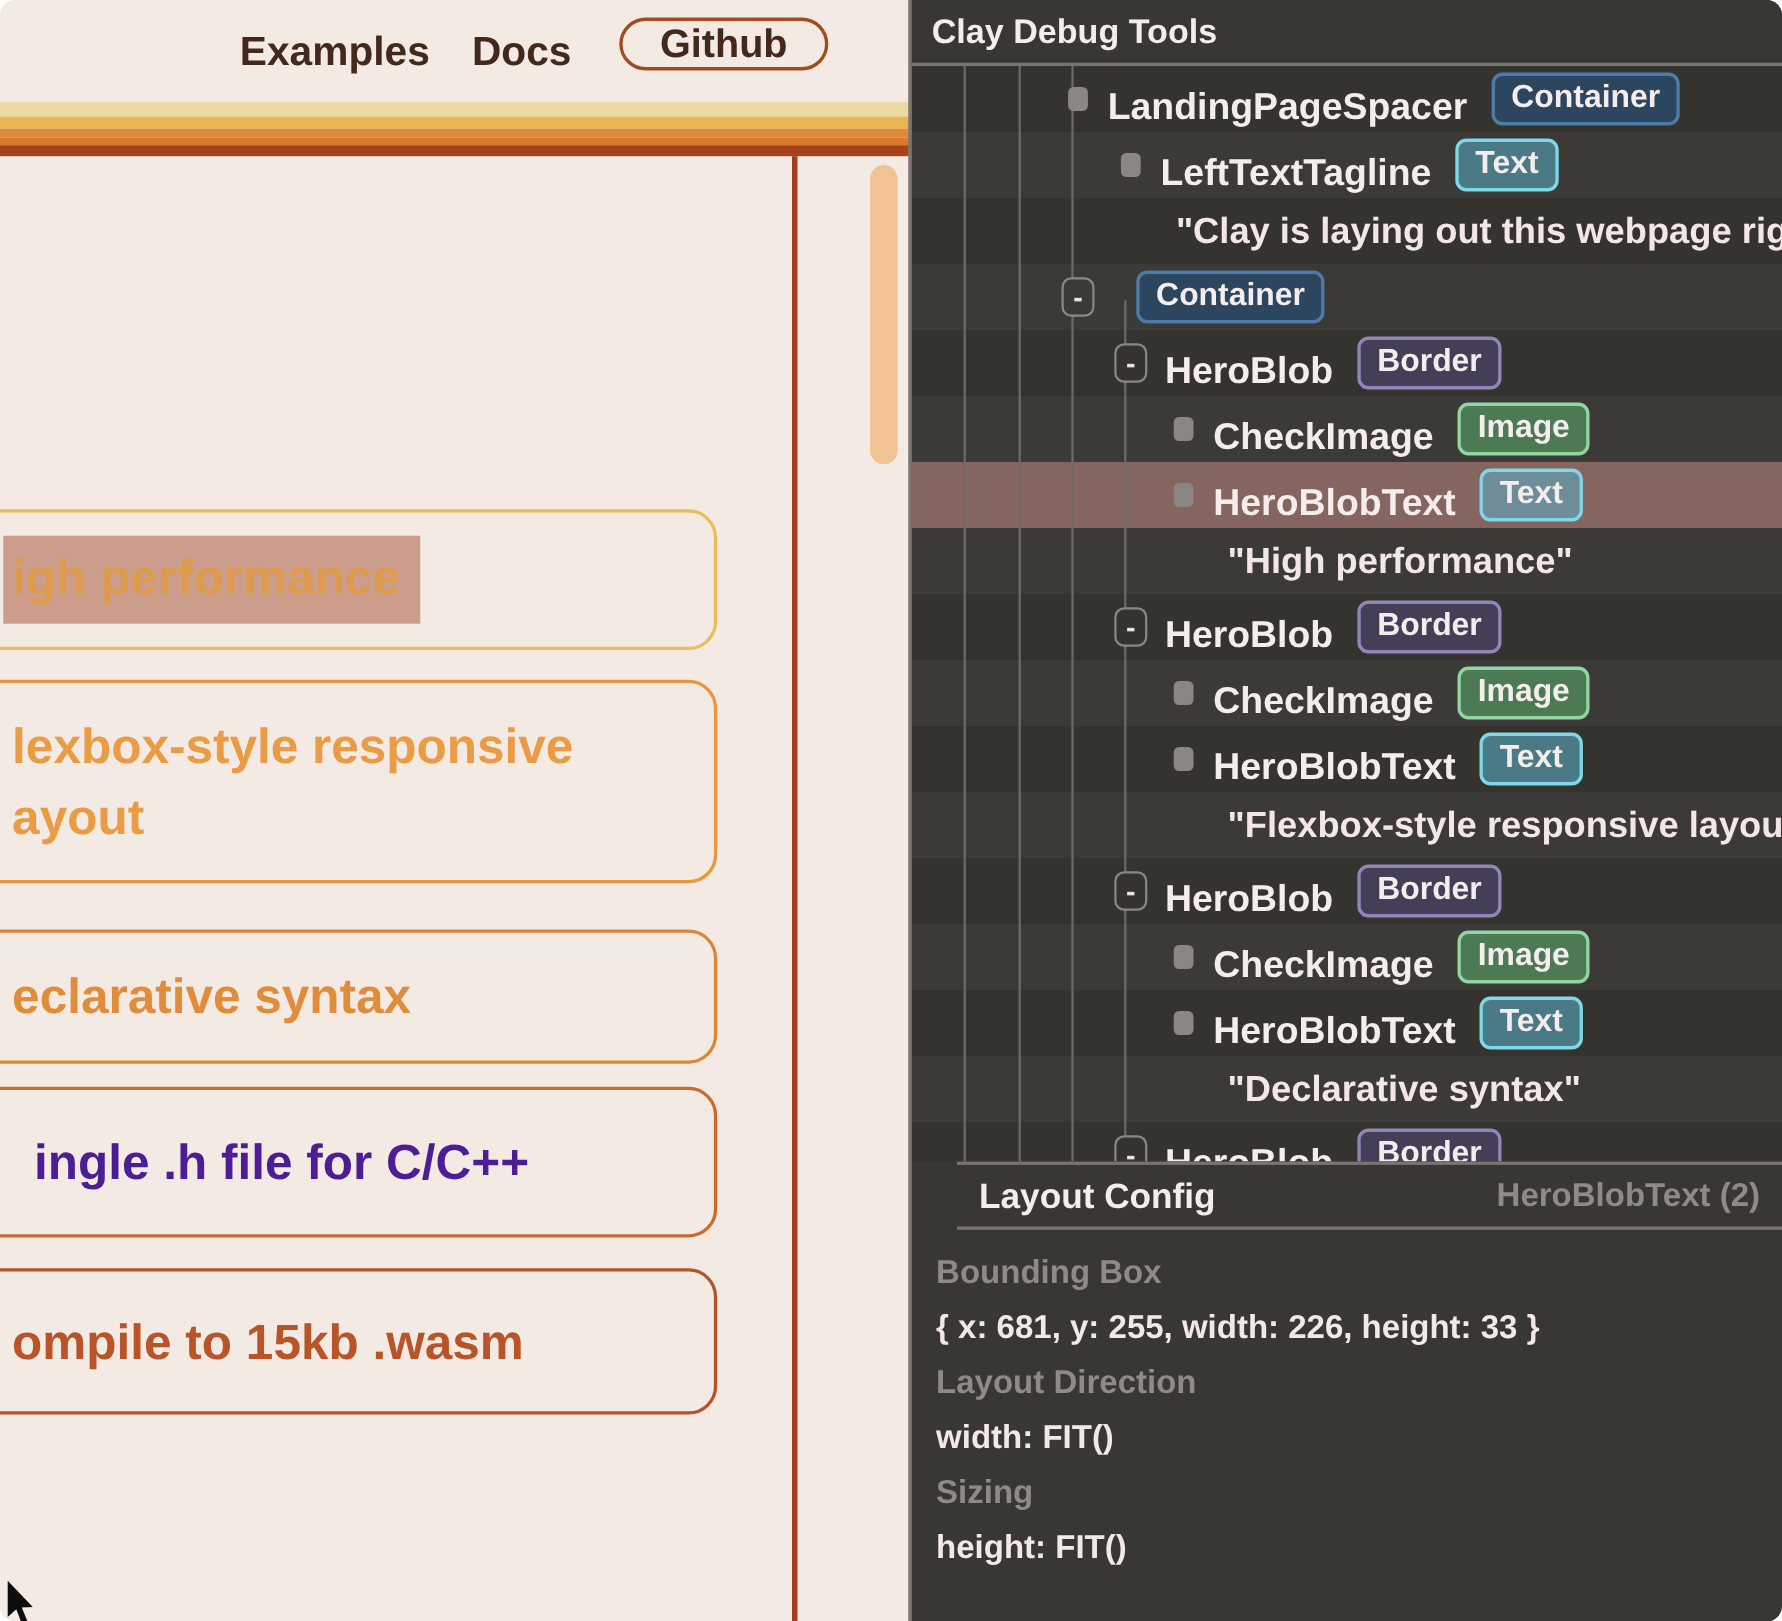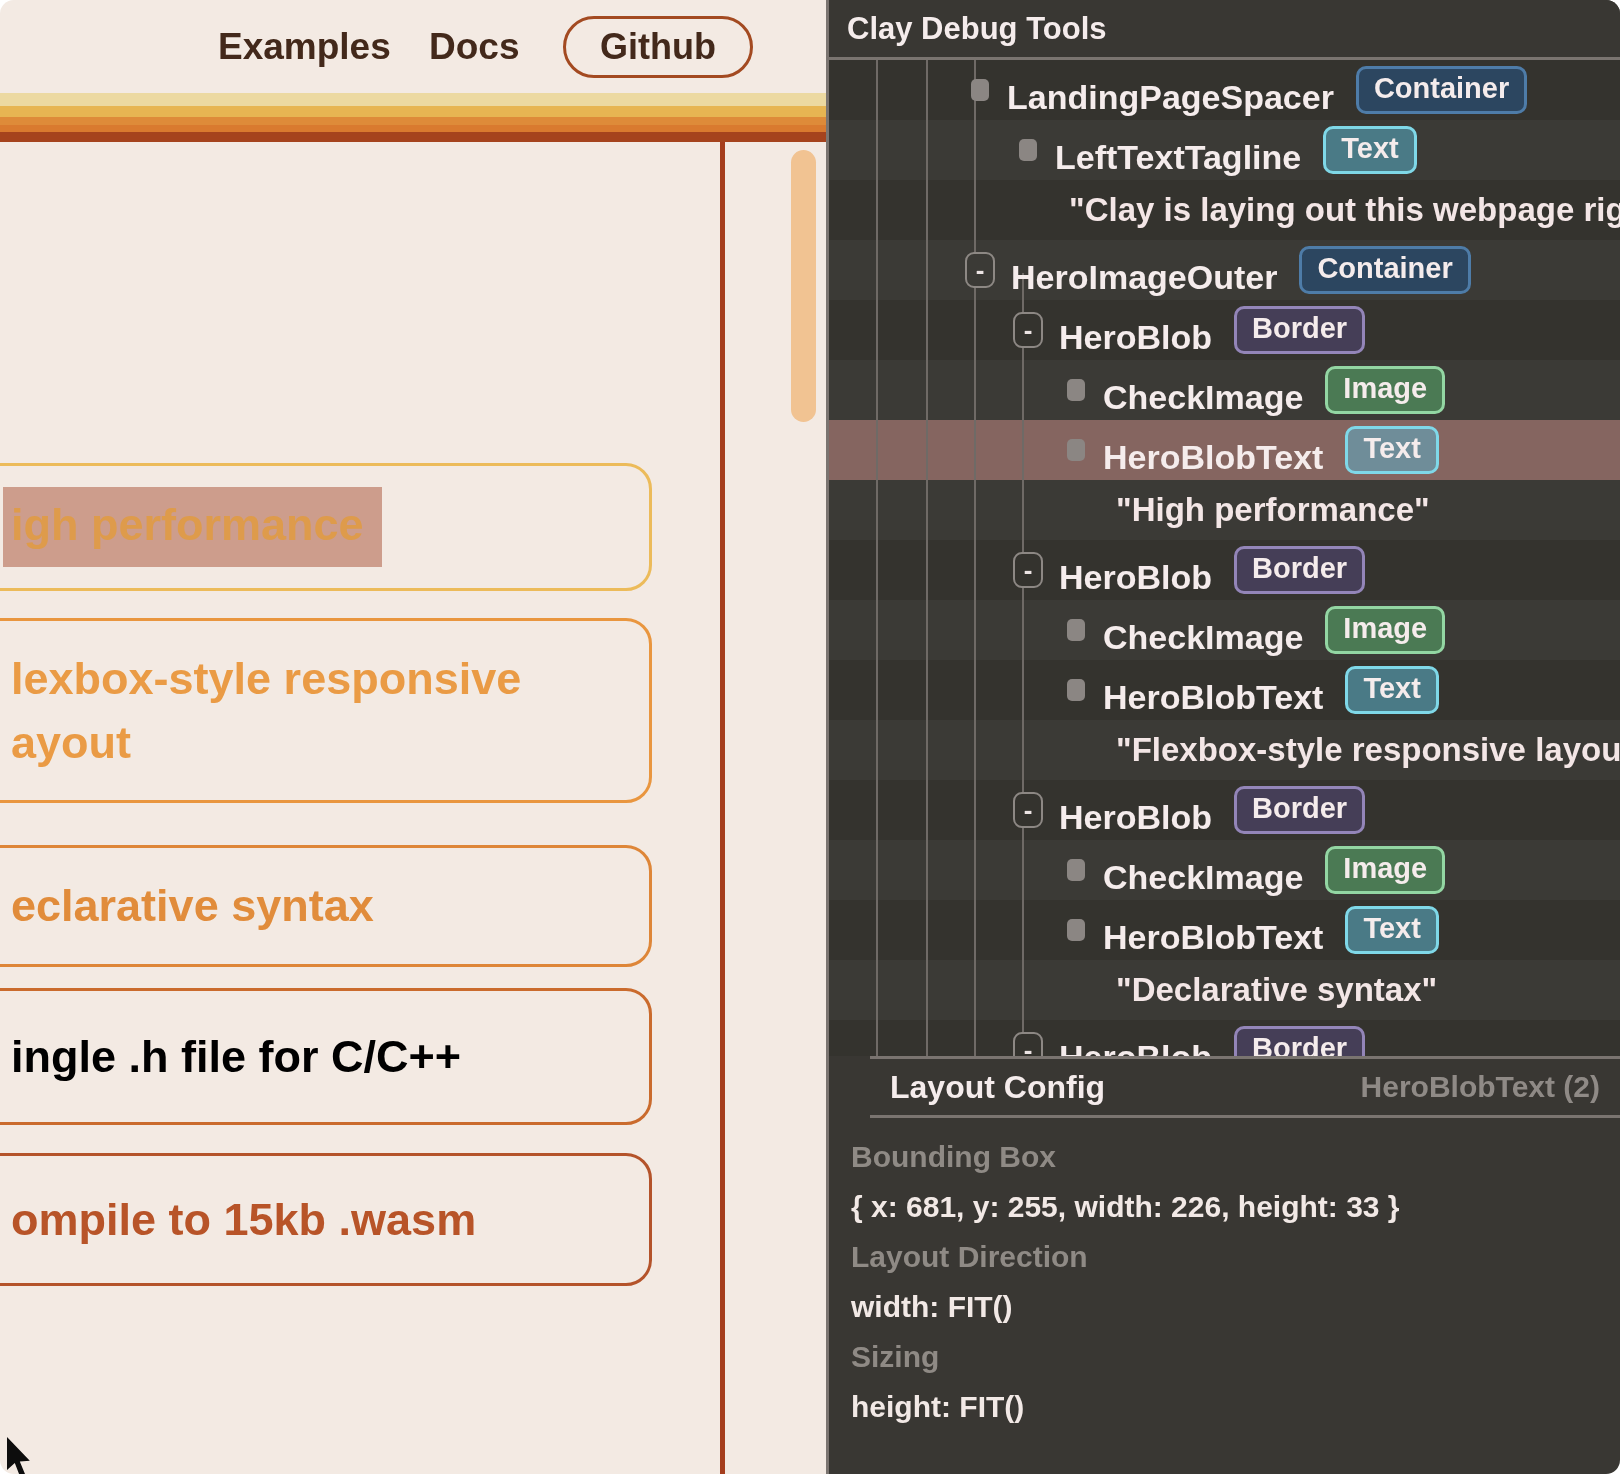--- a/index.html
+++ b/index.html
@@ -7,21 +7,21 @@
   .app{
     position:relative;width:1620px;height:1474px;overflow:hidden;
     border-radius:14px;font-family:"Liberation Sans",sans-serif;
   }
   
   .page{position:absolute;left:0;top:0;width:826px;height:100%;}
   .nav-item{position:absolute;top:26px;font-size:37px;font-weight:700;cursor:pointer;}
   .nav-examples{left:218px;}
   .nav-docs{left:429px;}
   .github-btn{
-    position:absolute;left:563px;top:16px;height:62px;padding:0 34px;
+    position:absolute;left:563px;top:16px;height:48px;padding:0 34px;
     display:flex;align-items:center;justify-content:center;
     border:3px solid;border-radius:40px;font-size:36px;font-weight:700;cursor:pointer;background:transparent;
   }
   .stripe{position:absolute;left:0;top:93px;width:100%;}
   .stripe div{width:100%;}
   .divider{position:absolute;left:720px;top:142px;width:5px;bottom:0;}
   .scroll-pill{position:absolute;left:791px;top:150px;width:25px;height:272px;border-radius:13px;}
   .feature{
     position:absolute;left:-26px;width:678px;border:3px solid;border-radius:26px;
     display:flex;flex-direction:column;justify-content:center;padding-left:34px;
@@ -93,21 +93,21 @@
           <div class="ln" style="color: rgb(222, 155, 75);"><span class="hl" style="background: rgb(205, 157, 140);">igh performance</span></div>
         </div>
         <div class="feature" style="top: 618px; height: 185px; border-color: rgb(233, 150, 63);">
           <div class="ln" style="color: rgb(234, 155, 69);">lexbox-style responsive</div>
           <div class="ln" style="color: rgb(234, 155, 69);">ayout</div>
         </div>
         <div class="feature" style="top: 845px; height: 122px; border-color: rgb(222, 134, 56);">
           <div class="ln" style="color: rgb(225, 140, 59);">eclarative syntax</div>
         </div>
         <div class="feature" style="top: 988px; height: 137px; border-color: rgb(202, 107, 45);">
-          <div class="ln" style="color: #000000;">ingle .h file for C/C++</div>
+          <div class="ln" style="color: #4c1d95; margin-left: 20px;">ingle .h file for C/C++</div>
         </div>
         <div class="feature" style="top: 1153px; height: 133px; border-color: rgb(180, 83, 42);">
           <div class="ln" style="color: rgb(184, 84, 40);">ompile to 15kb .wasm</div>
         </div>
       </div>
     <div class="divider" id="divider" style="background: rgb(165, 62, 29);"></div>
     <div class="scroll-pill" id="scrollPill" style="background: rgb(241, 195, 146);"></div>
     <div class="cursor">
       <svg width="34" height="40" viewBox="0 0 12 20">
         <path d="M0 0 L0 16.5 L3.9 13 L6.6 20 L9.2 19 L6.4 12.2 L11.4 11.9 Z" fill="#0d0d0d"></path>
@@ -129,21 +129,20 @@
         <div class="trow" style="background: rgb(59, 58, 54); padding-left: 184px;">
           <span class="marker-dot"></span>
           <span class="tlabel">LeftTextTagline</span>
           <span class="ttag" style="background: rgb(74, 122, 134); border-color: rgb(127, 216, 232);">Text</span>
         </div>
         <div class="trow" style="background: rgb(52, 51, 46); padding-left: 240px;">
           <span class="tquote">"Clay is laying out this webpage right no..."</span>
         </div>
         <div class="trow" style="background: rgb(59, 58, 54); padding-left: 136px;">
           <span class="marker-minus">-</span>
-          <span class="tlabel">HeroImageOuter</span>
           <span class="ttag" style="background: rgb(44, 70, 96); border-color: rgb(78, 124, 168);">Container</span>
         </div>
         <div class="trow" style="background: rgb(52, 51, 46); padding-left: 184px;">
           <span class="marker-minus">-</span>
           <span class="tlabel">HeroBlob</span>
           <span class="ttag" style="background: rgb(69, 62, 87); border-color: rgb(147, 133, 184);">Border</span>
         </div>
         <div class="trow" style="background: rgb(59, 58, 54); padding-left: 232px;">
           <span class="marker-dot"></span>
           <span class="tlabel">CheckImage</span>

